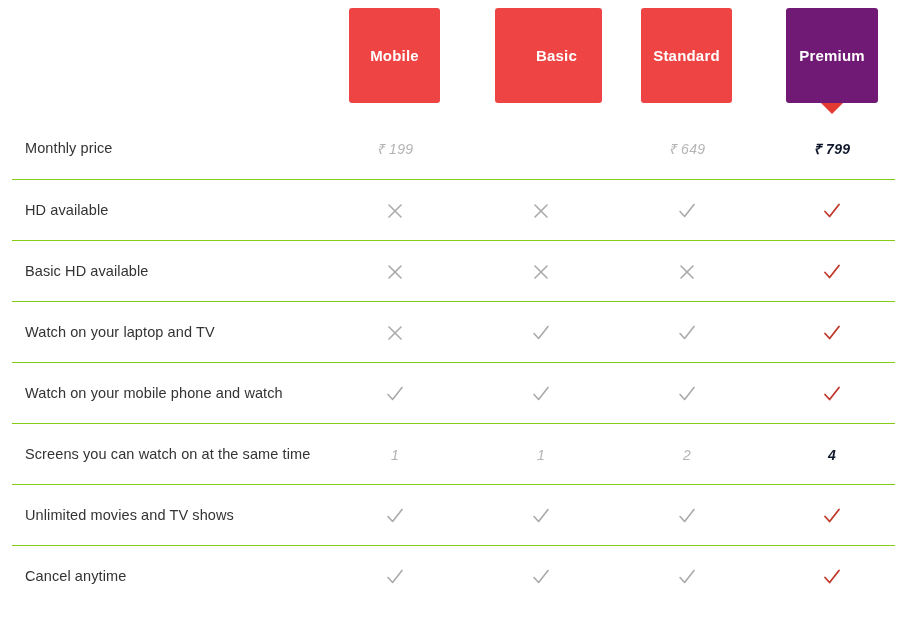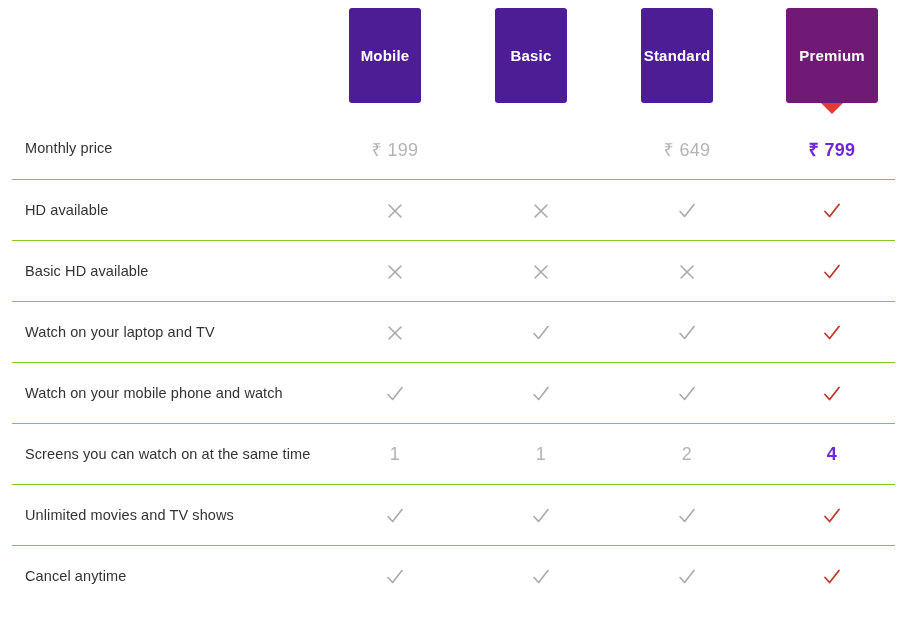--- a/index.html
+++ b/index.html
@@ -25,24 +25,24 @@
   .tabs-row {
     position: absolute;
     top: 0;
     left: 0;
     width: 908px;
     height: 118px;
   }
   .plan-tab {
     position: absolute;
     top: 8px;
-    width: 72px;
+    width: 91px;
     height: 95px;
     border-radius: 3px;
-    background: #4c1d95;
+    background: #ef4444;
     display: flex;
     align-items: center;
     justify-content: center;
   }
   .plan-tab.featured {
     background: #701a75;
   }
   .plan-tab .tab-label {
     color: #ffffff;
     font-size: 15px;
@@ -58,21 +58,21 @@
     left: 50%;
     margin-left: -11px;
     width: 0;
     height: 0;
     border-left: 11px solid transparent;
     border-right: 11px solid transparent;
     border-top: 11px solid #e33a31;
   }
 
   .tab-col-0 { left: 349px; }
-  .tab-col-1 { left: 495px; }
+  .tab-col-1 { left: 495px; padding-left: 16px; }
   .tab-col-2 { left: 641px; }
   .tab-col-3 { left: 786px; width: 92px; }
 
   
   .feature-table {
     position: absolute;
     top: 118px;
     left: 0;
     width: 908px;
   }
@@ -109,27 +109,28 @@
     align-items: center;
     justify-content: center;
   }
   .cell-col-0 { left: 337px; }
   .cell-col-1 { left: 483px; }
   .cell-col-2 { left: 629px; }
   .cell-col-3 { left: 774px; }
 
   
   .value-text {
-    font-size: 18px;
+    font-size: 14px;
     color: #b4b4b4;
     letter-spacing: 0.3px;
     white-space: nowrap;
+    font-style: italic;
   }
   .value-text.highlight {
-    color: #6d28d9;
+    color: #0f172a;
     font-weight: bold;
   }
 
   
   .mark-svg {
     display: block;
   }
   .mark-svg path {
     fill: none;
     stroke: #aaaaaa;

